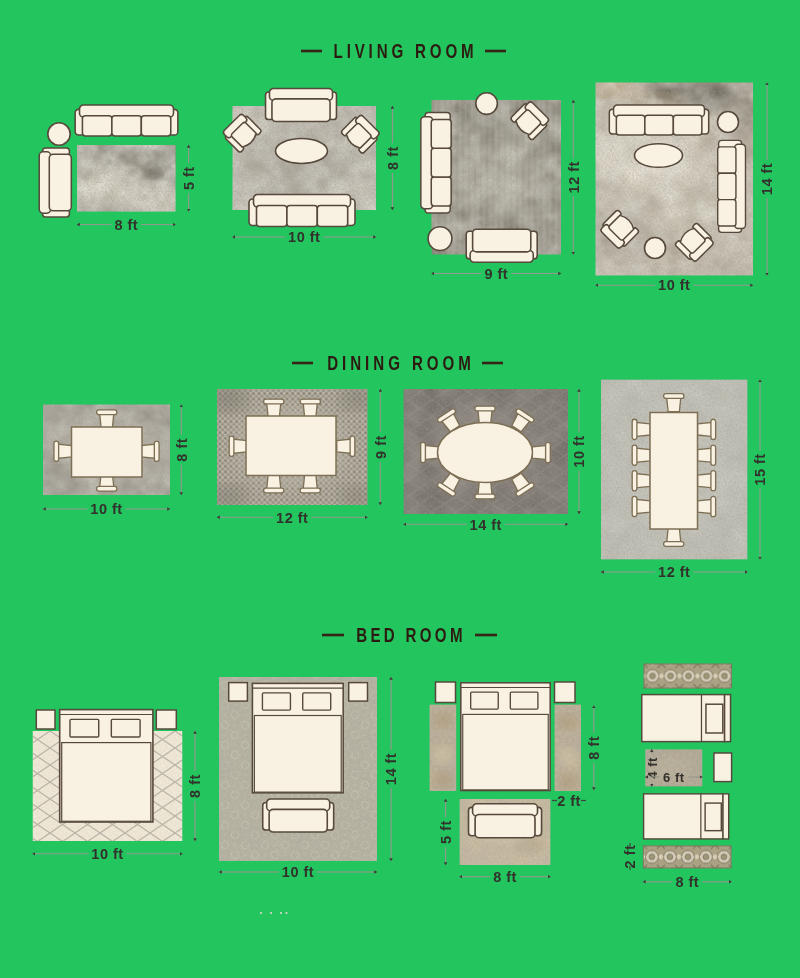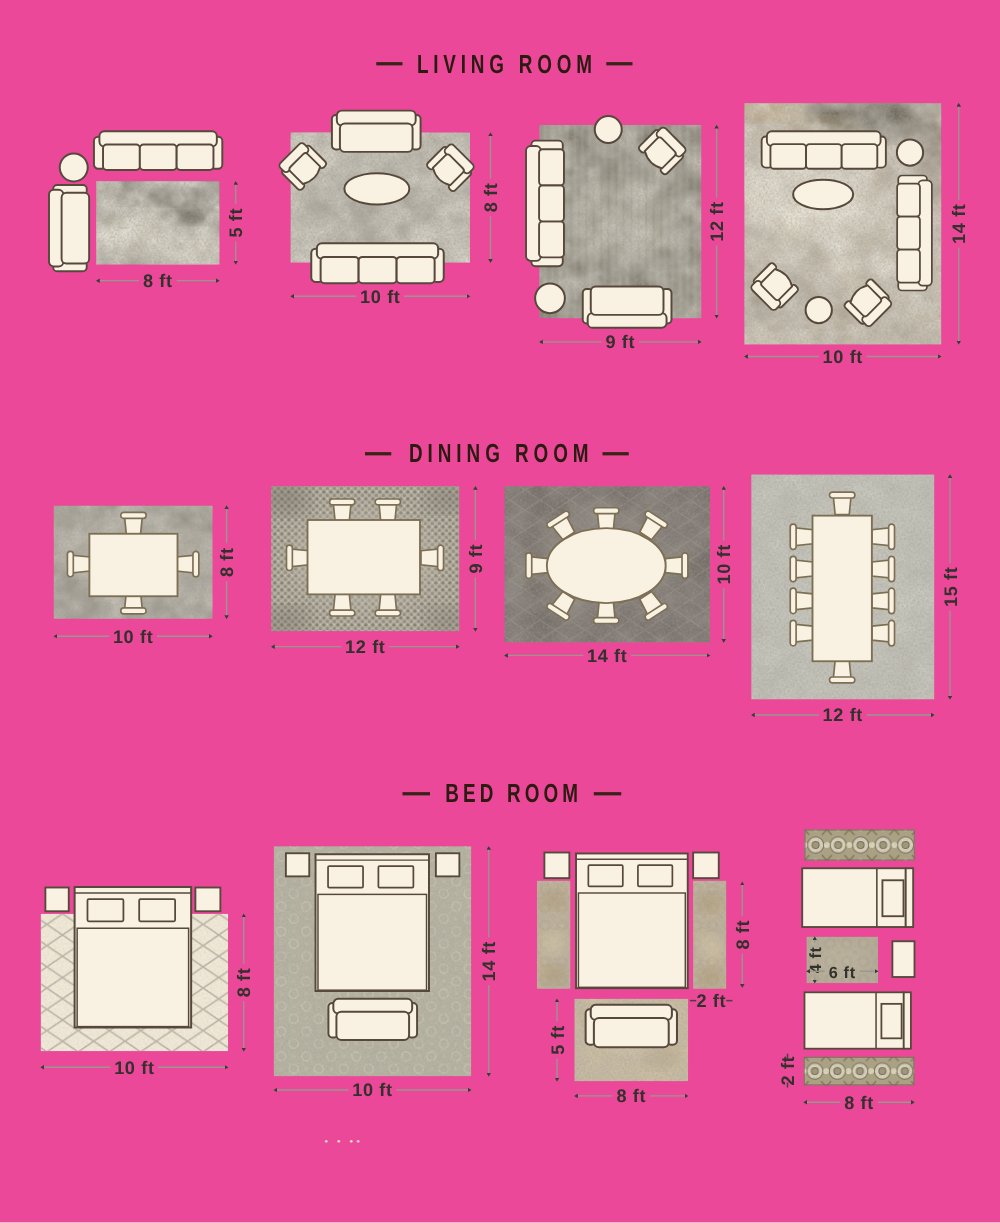--- a/index.html
+++ b/index.html
@@ -1,15 +1,15 @@
 <!DOCTYPE html>
 <html><head><meta charset="utf-8">
 <style>
 html,body{margin:0;padding:0;background:#ffffff;}
-#page{position:relative;width:800px;height:978px;background:#ec4899;overflow:hidden;font-family:"Liberation Sans",sans-serif;}
+#page{position:relative;width:800px;height:978px;background:#22c55e;overflow:hidden;font-family:"Liberation Sans",sans-serif;}
 </style></head>
 <body>
 <div id="page">
 <svg width="800" height="978" viewBox="0 0 800 978">
 <defs>
 <marker id="ah" markerWidth="6" markerHeight="5" refX="2.8" refY="1.8" orient="auto-start-reverse" markerUnits="userSpaceOnUse">
   <path d="M0,0 L3.1,1.8 L0,3.6 Z" fill="#3a3a36"></path>
 </marker>
 <filter id="mottle" x="-5%" y="-5%" width="110%" height="110%">
   <feTurbulence type="fractalNoise" baseFrequency="0.045" numOctaves="4" seed="11" result="t"></feTurbulence>

